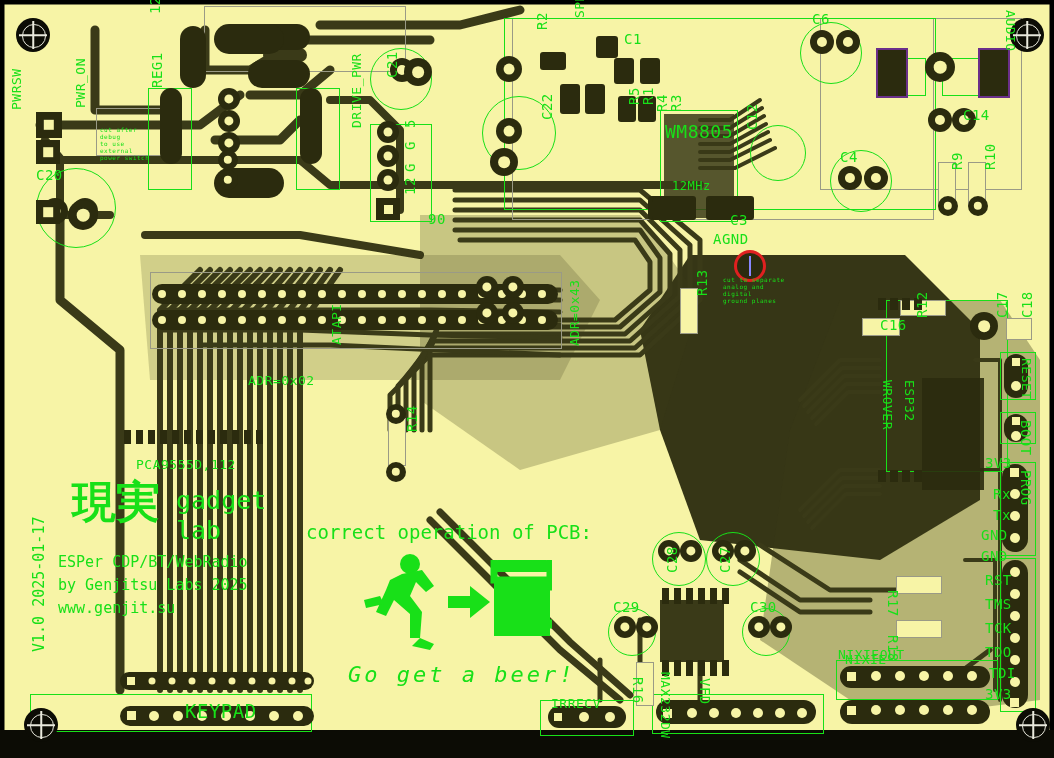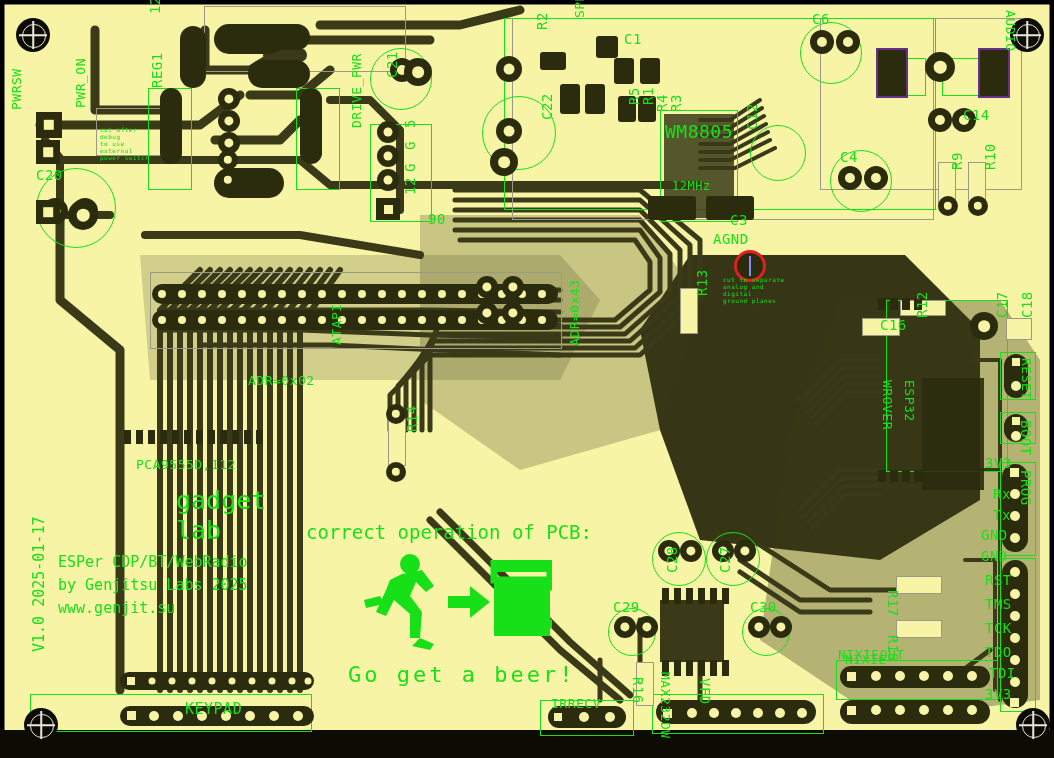--- a/index.html
+++ b/index.html
@@ -670,33 +670,34 @@
       <div class="silk" style="left: 665px; top: 573px; font-size: 14px; transform-origin: 0px 0px; transform: rotate(-90deg);">C28</div>
       <div class="silk" style="left: 718px; top: 573px; font-size: 14px; transform-origin: 0px 0px; transform: rotate(-90deg);">C27</div>
       <div class="silk" style="left: 900px; top: 590px; font-size: 14px; transform-origin: 0px 0px; transform: rotate(90deg);">R17</div>
       <div class="silk" style="left: 900px; top: 635px; font-size: 14px; transform-origin: 0px 0px; transform: rotate(90deg);">R18</div>
       <div class="silk" style="left: 838px; top: 648px; font-size: 13px;">NIXIEOUT</div>
       <div class="silk" style="left: 551px; top: 697px; font-size: 13px;">IRRECV</div>
       <div class="silk" style="left: 645px; top: 677px; font-size: 14px; transform-origin: 0px 0px; transform: rotate(90deg);">R16</div>
       <div class="silk" style="left: 672px; top: 672px; font-size: 13px; transform-origin: 0px 0px; transform: rotate(90deg);">MAX232DW</div>
       <div class="silk" style="left: 712px; top: 678px; font-size: 14px; transform-origin: 0px 0px; transform: rotate(90deg);">VFD</div>
       <div class="silk" style="left: 845px; top: 653px; font-size: 13px;">NIXIE</div>
-      <div class="silk" style="left: 185px; top: 702px; font-size: 15px;">KEYPAD</div>
+      <div class="silk" style="left: 185px; top: 702px; font-size: 19px;">KEYPAD</div>
       <div class="silk" style="left: 1017px; top: 10px; font-size: 13px; transform-origin: 0px 0px; transform: rotate(90deg);">AUDIO</div>
     </div>
 
+  <div class="brand cjk" style="left:72px;top:480px;">現実</div>
   <div class="brand gl" style="left:176px;top:488px;">gadget</div>
   <div class="brand gl" style="left:176px;top:518px;">lab</div>
   <div class="credit" style="position:absolute;left:58px;top:552px;">ESPer CDP/BT/WebRadio</div>
   <div class="credit" style="position:absolute;left:58px;top:575px;">by Genjitsu Labs 2025</div>
   <div class="credit" style="position:absolute;left:58px;top:598px;">www.genjit.su</div>
   <div class="vtext" style="left:30px;top:652px;font-size:15px;">V1.0 2025-01-17</div>
 
   <div class="notice" style="left:306px;top:518px;text-align:right;">correct operation of PCB:</div>
-  <div class="beer" style="left:348px;top:662px;">Go get a beer!</div>
+  <div class="beer" style="left:348px;top:662px;font-style:italic;">Go get a beer!</div>
 
   <svg style="position:absolute;left:362px;top:552px;" width="190" height="100">
     <g fill="#18e018">
       <circle cx="48" cy="12" r="10"></circle>
       <path d="M40,22 L60,18 L72,34 L64,40 L54,30 L48,44 L60,60 L58,86 L48,86 L48,62 L32,48
                L24,64 L14,60 L24,38 L28,28 Z"></path>
       <path d="M18,44 L2,48 L4,56 L22,52 Z"></path>
       <path d="M58,86 L72,92 L68,98 L50,94 Z"></path>
     </g>
     <g fill="#18e018">

